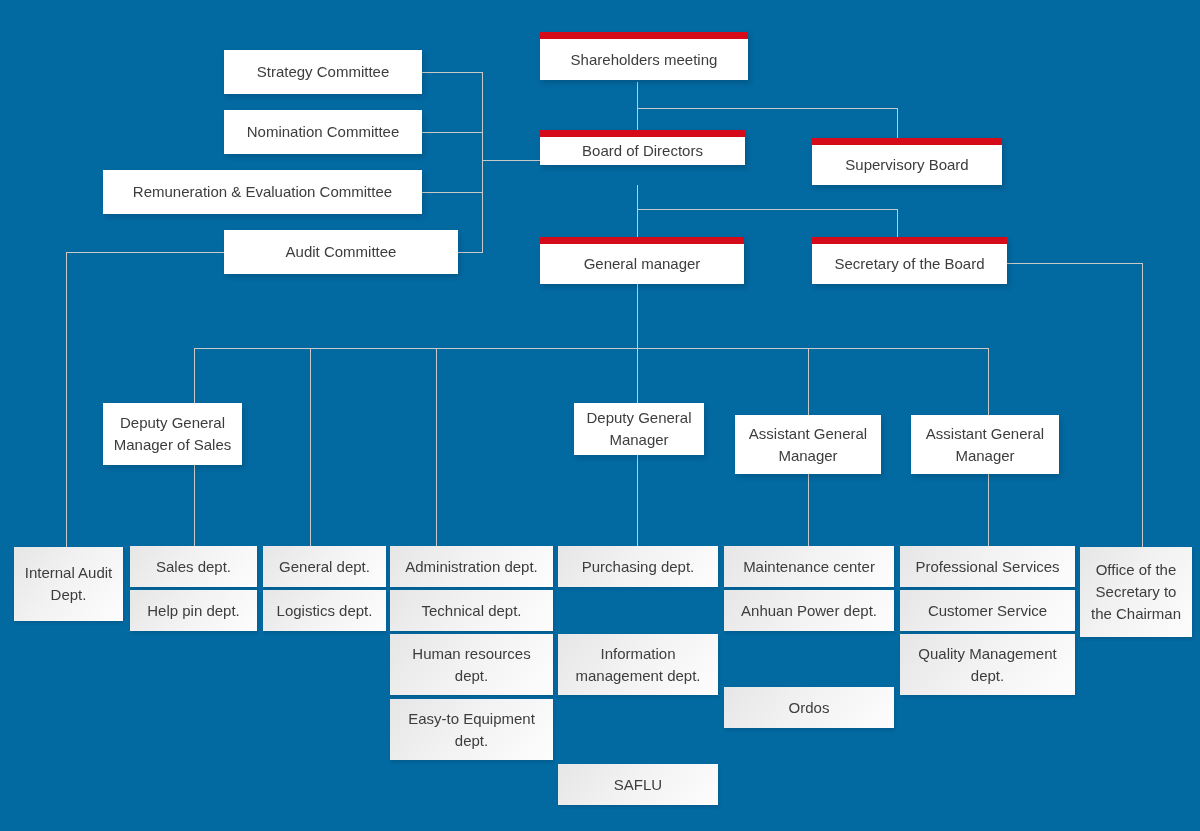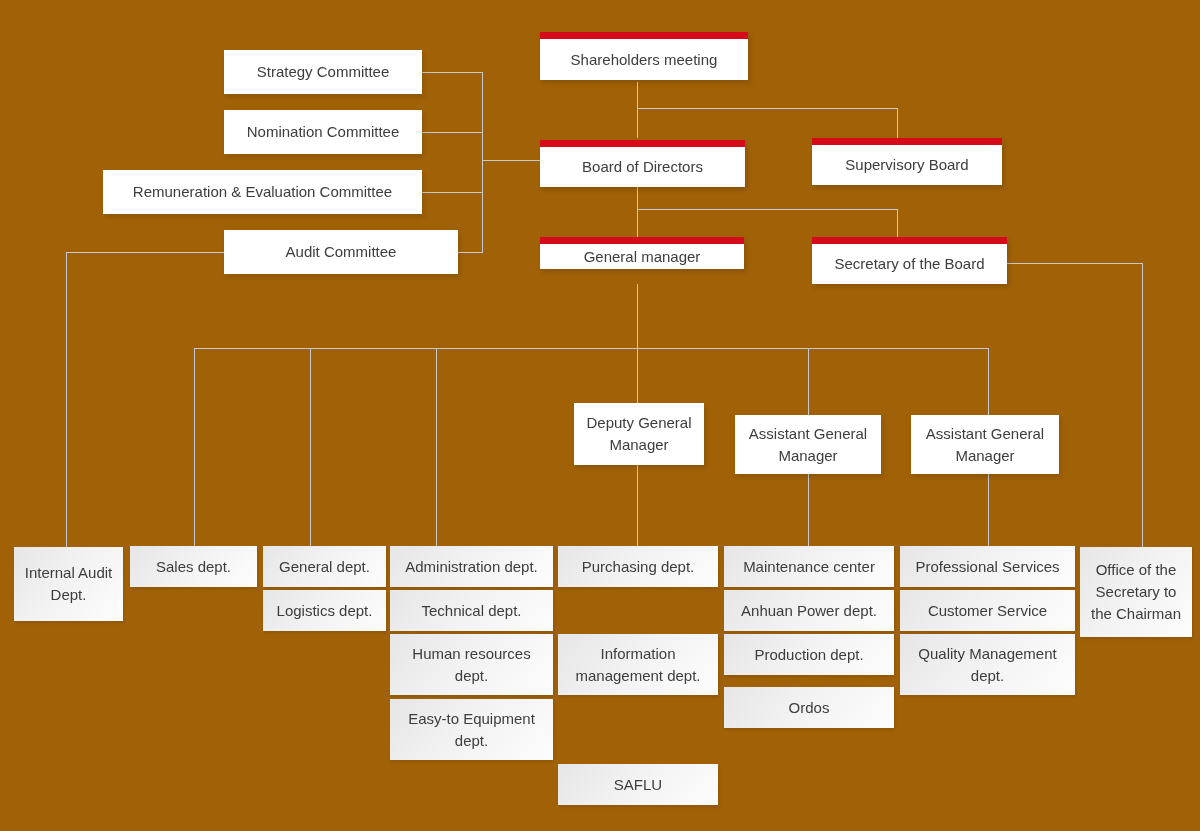--- a/index.html
+++ b/index.html
@@ -38,21 +38,21 @@
     box-shadow:2px 3px 5px rgba(0,0,0,0.14);
   }
   .dept {
     background:linear-gradient(130deg, #e6e6e6 0%, #f2f2f2 45%, #fdfdfd 100%);
     box-shadow:1px 2px 3px rgba(0,0,0,0.12);
   }
 </style>
 </head>
 <body>
 
-<div class="stage" style="background: #a16207;">
+<div class="stage" style="background: #0369a1;">
 
   <div class="line" style="left: 637px; top: 82px; width: 1px; height: 56px; background: rgb(201, 201, 201);"></div>
   <div class="line" style="left: 637px; top: 108px; width: 261px; height: 1px; background: rgb(201, 201, 201);"></div>
   <div class="line" style="left: 897px; top: 108px; width: 1px; height: 30px; background: rgb(201, 201, 201);"></div>
   <div class="line" style="left: 637px; top: 185px; width: 1px; height: 52px; background: rgb(201, 201, 201);"></div>
   <div class="line" style="left: 637px; top: 209px; width: 261px; height: 1px; background: rgb(201, 201, 201);"></div>
   <div class="line" style="left: 897px; top: 209px; width: 1px; height: 28px; background: rgb(201, 201, 201);"></div>
   <div class="line" style="left: 482px; top: 72px; width: 1px; height: 181px; background: rgb(201, 201, 201);"></div>
   <div class="line" style="left: 422px; top: 72px; width: 60px; height: 1px; background: rgb(201, 201, 201);"></div>
   <div class="line" style="left: 422px; top: 132px; width: 60px; height: 1px; background: rgb(201, 201, 201);"></div>
@@ -65,53 +65,54 @@
   <div class="line" style="left: 194px; top: 348px; width: 795px; height: 1px; background: rgb(201, 201, 201);"></div>
   <div class="line" style="left: 194px; top: 348px; width: 1px; height: 198px; background: rgb(201, 201, 201);"></div>
   <div class="line" style="left: 310px; top: 348px; width: 1px; height: 198px; background: rgb(201, 201, 201);"></div>
   <div class="line" style="left: 436px; top: 348px; width: 1px; height: 198px; background: rgb(201, 201, 201);"></div>
   <div class="line" style="left: 808px; top: 348px; width: 1px; height: 198px; background: rgb(201, 201, 201);"></div>
   <div class="line" style="left: 988px; top: 348px; width: 1px; height: 198px; background: rgb(201, 201, 201);"></div>
   <div class="line" style="left: 1006px; top: 263px; width: 136px; height: 1px; background: rgb(201, 201, 201);"></div>
   <div class="line" style="left: 1142px; top: 263px; width: 1px; height: 284px; background: rgb(201, 201, 201);"></div>
 
   <div class="node primary" style="left:540px;top:32px;width:208px;height:48px">Shareholders meeting</div>
-  <div class="node primary" style="left:540px;top:140px;width:205px;height:47px">Board of Directors</div>
+  <div class="node primary" style="left:540px;top:130px;width:205px;height:35px">Board of Directors</div>
   <div class="node primary" style="left:812px;top:138px;width:190px;height:47px">Supervisory Board</div>
-  <div class="node primary" style="left:540px;top:237px;width:204px;height:32px">General manager</div>
+  <div class="node primary" style="left:540px;top:237px;width:204px;height:47px">General manager</div>
   <div class="node primary" style="left:812px;top:237px;width:195px;height:47px">Secretary of the Board</div>
 
   <div class="node plain" style="left:224px;top:50px;width:198px;height:44px">Strategy Committee</div>
   <div class="node plain" style="left:224px;top:110px;width:198px;height:44px">Nomination Committee</div>
   <div class="node plain" style="left:103px;top:170px;width:319px;height:44px">Remuneration &amp; Evaluation Committee</div>
   <div class="node plain" style="left:224px;top:230px;width:234px;height:44px">Audit Committee</div>
 
-  <div class="node plain" style="left:574px;top:403px;width:130px;height:62px">Deputy General Manager</div>
+  <div class="node plain" style="left:103px;top:403px;width:139px;height:62px">Deputy General Manager of Sales</div>
+  <div class="node plain" style="left:574px;top:403px;width:130px;height:52px">Deputy General Manager</div>
   <div class="node plain" style="left:735px;top:415px;width:146px;height:59px">Assistant General Manager</div>
   <div class="node plain" style="left:911px;top:415px;width:148px;height:59px">Assistant General Manager</div>
 
   <div class="node dept" style="left:14px;top:547px;width:109px;height:74px">Internal Audit Dept.</div>
 
   <div class="node dept" style="left:130px;top:546px;width:127px;height:41px">Sales dept.</div>
+  <div class="node dept" style="left:130px;top:590px;width:127px;height:41px">Help pin dept.</div>
 
   <div class="node dept" style="left:263px;top:546px;width:123px;height:41px">General dept.</div>
   <div class="node dept" style="left:390px;top:546px;width:163px;height:41px">Administration dept.</div>
 
   <div class="node dept" style="left:263px;top:590px;width:123px;height:41px">Logistics dept.</div>
   <div class="node dept" style="left:390px;top:590px;width:163px;height:41px">Technical dept.</div>
   <div class="node dept" style="left:390px;top:634px;width:163px;height:61px">Human resources dept.</div>
   <div class="node dept" style="left:390px;top:699px;width:163px;height:61px">Easy-to Equipment dept.</div>
 
   <div class="node dept" style="left:558px;top:546px;width:160px;height:41px">Purchasing dept.</div>
   <div class="node dept" style="left:558px;top:634px;width:160px;height:61px">Information management dept.</div>
   <div class="node dept" style="left:558px;top:764px;width:160px;height:41px">SAFLU</div>
 
   <div class="node dept" style="left:724px;top:546px;width:170px;height:41px">Maintenance center</div>
   <div class="node dept" style="left:724px;top:590px;width:170px;height:41px">Anhuan Power dept.</div>
-  <div class="node dept" style="left:724px;top:634px;width:170px;height:41px">Production dept.</div>
   <div class="node dept" style="left:724px;top:687px;width:170px;height:41px">Ordos</div>
 
   <div class="node dept" style="left:900px;top:546px;width:175px;height:41px">Professional Services</div>
   <div class="node dept" style="left:900px;top:590px;width:175px;height:41px">Customer Service</div>
   <div class="node dept" style="left:900px;top:634px;width:175px;height:61px">Quality Management dept.</div>
 
   <div class="node dept" style="left:1080px;top:547px;width:112px;height:90px">Office of the Secretary to the Chairman</div>
 
 </div>
 

